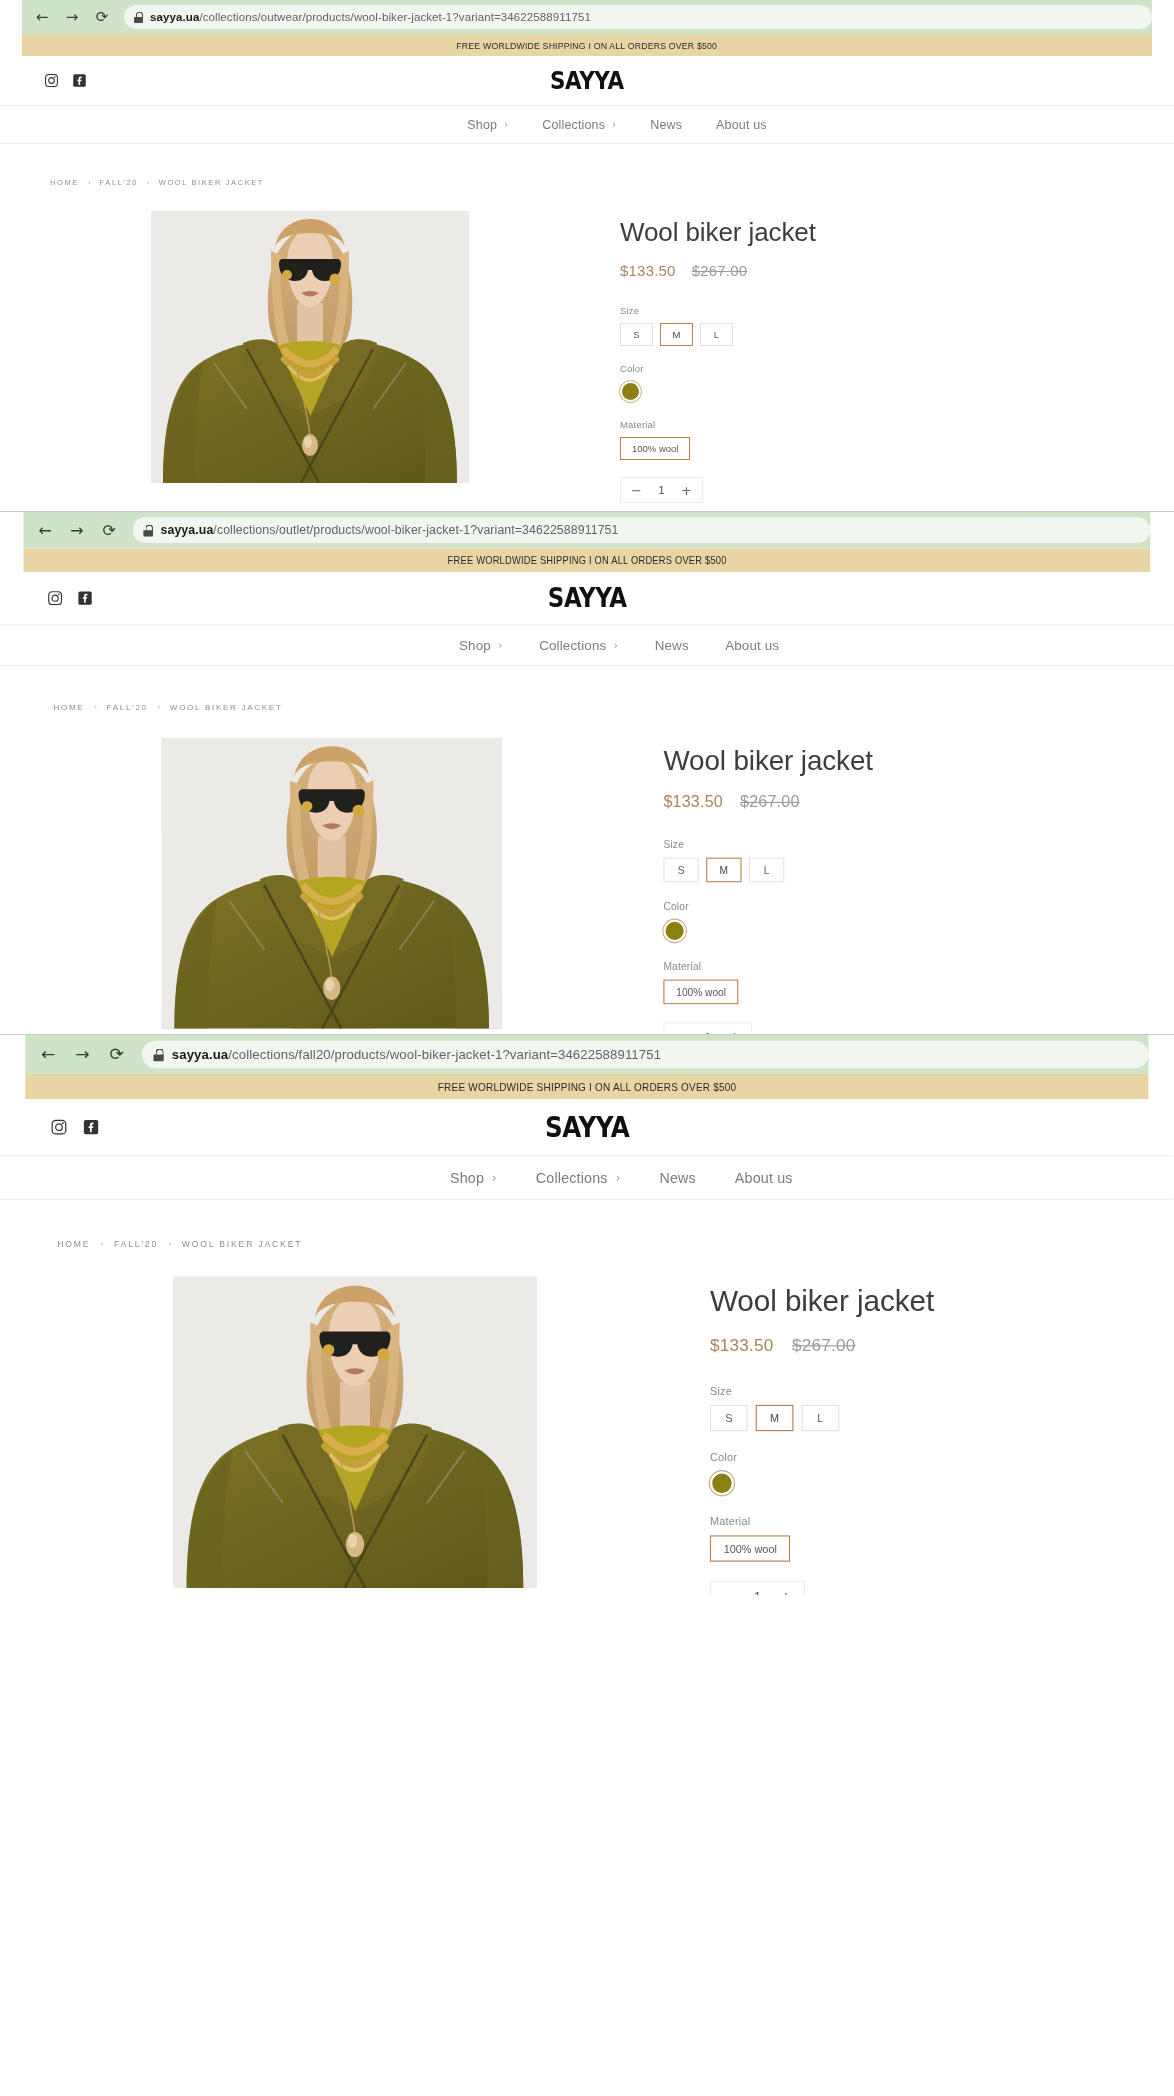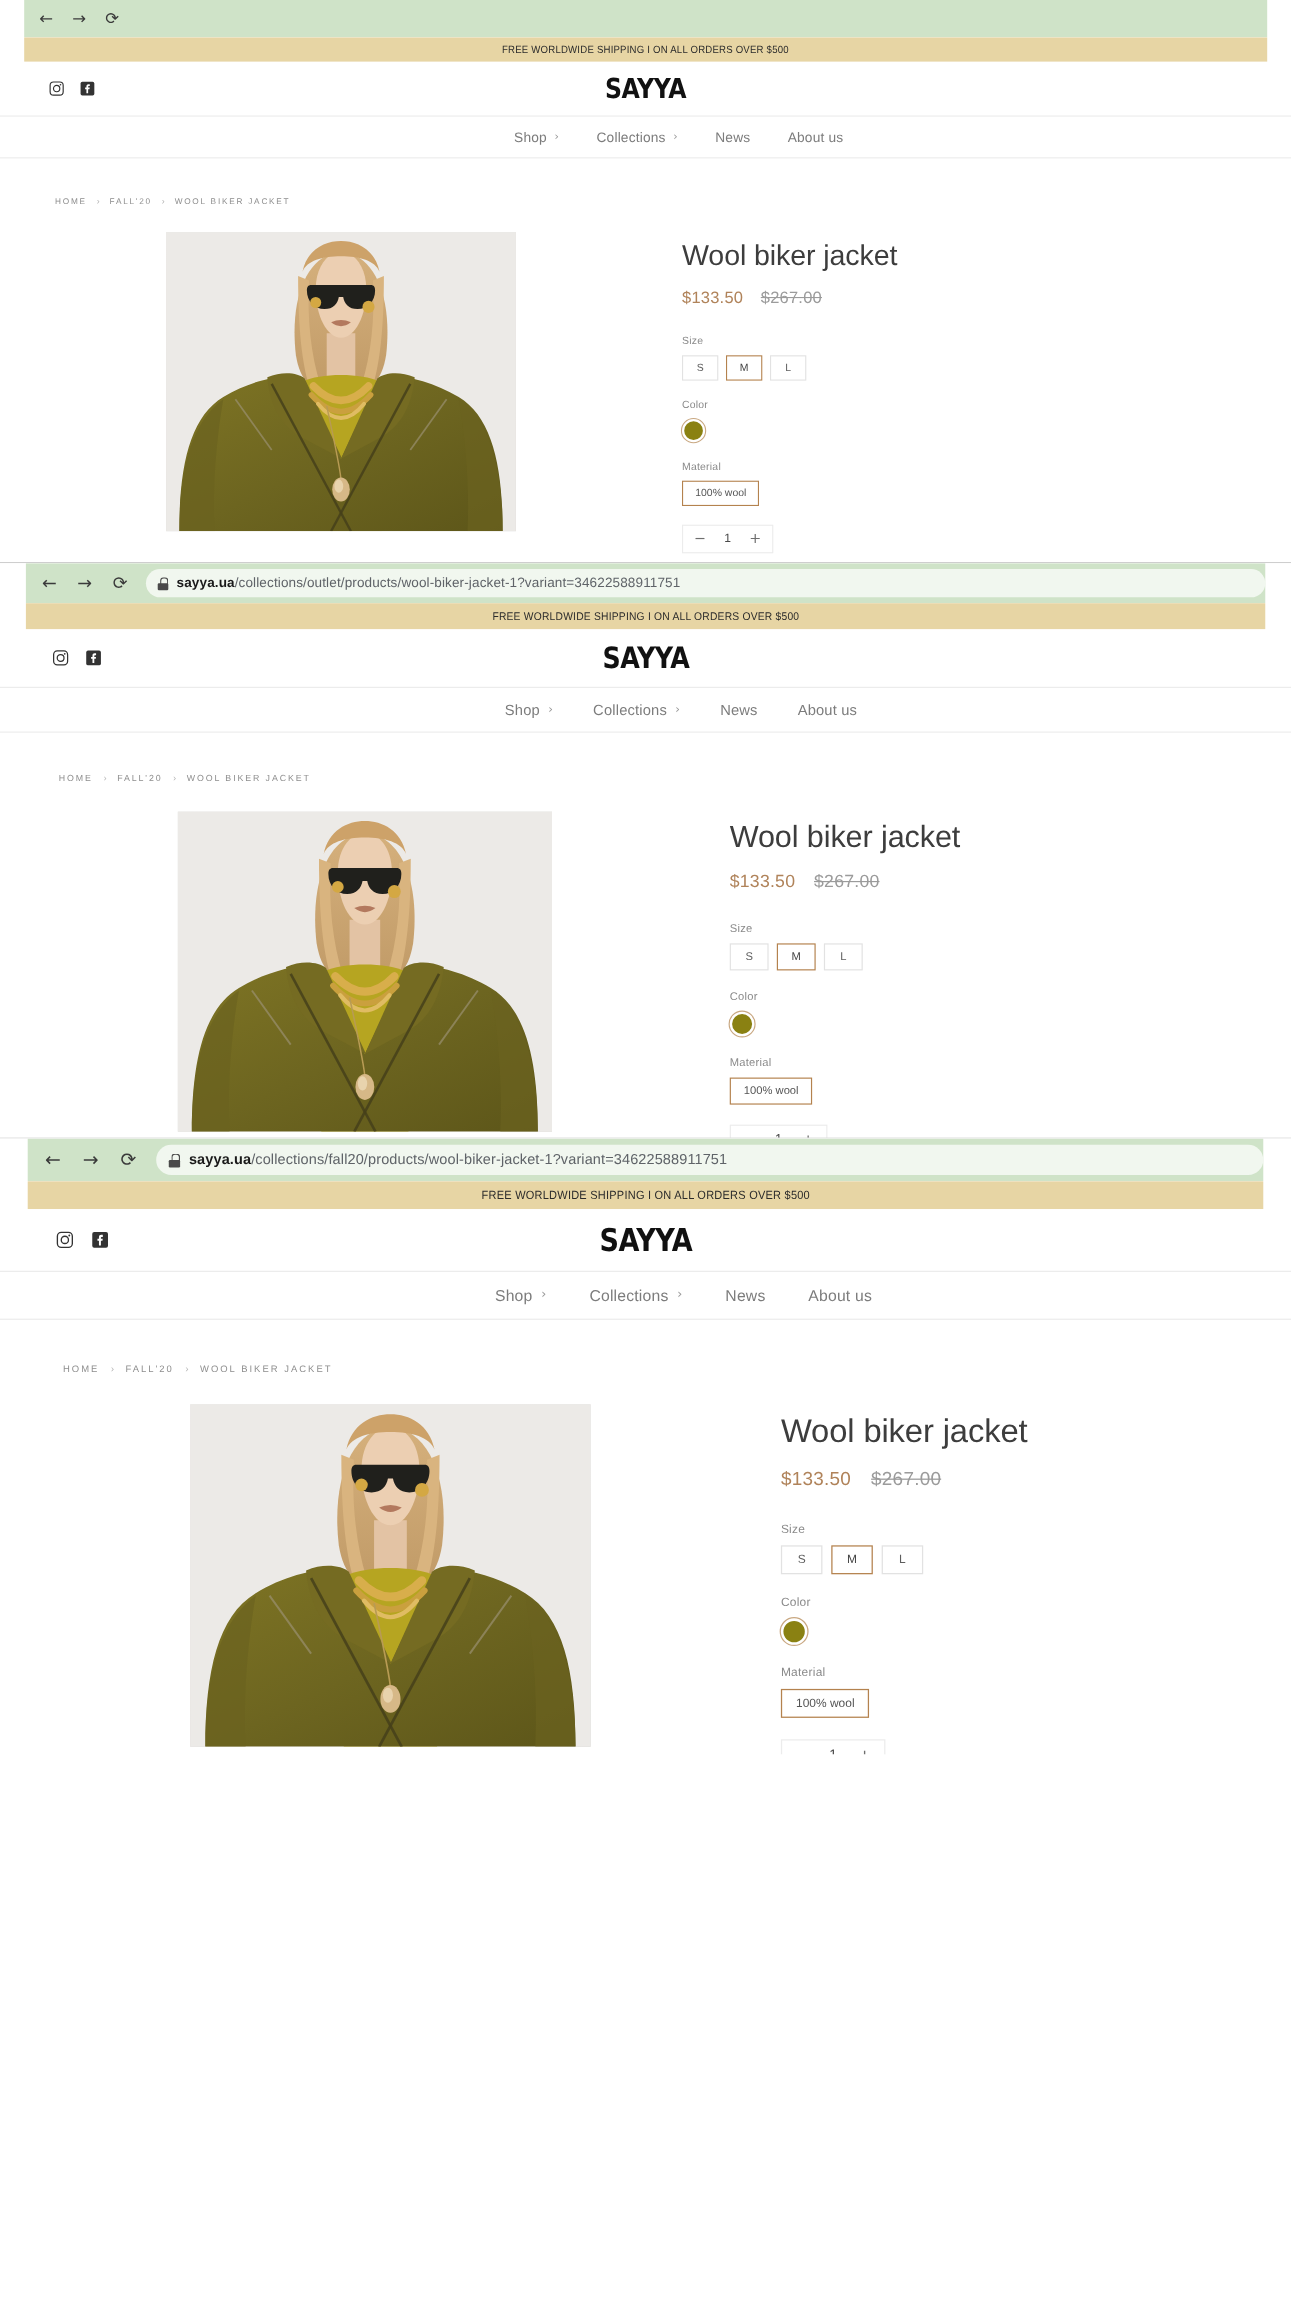--- a/index.html
+++ b/index.html
@@ -258,20 +258,24 @@
 
 <div class="stack">
   <div class="panel" style="height: 512px;">
     <div class="panel-inner" style="transform: scale(1); width: 1174px;">
 
       <div class="chrome">
         <div class="nav-btns">
           <div class="nav-btn">←</div>
           <div class="nav-btn">→</div>
           <div class="nav-btn">⟳</div>
+        </div>
+        <div class="omnibox">
+          <div class="lock"></div>
+          <div class="url"><b>sayya.ua</b><span>/collections/outwear/products/wool-biker-jacket-1?variant=34622588911751</span></div>
         </div>
       </div>
 
       <div class="site">
 
         <div class="promo">
           <div class="promo-text">FREE WORLDWIDE SHIPPING I ON ALL ORDERS OVER $500</div>
         </div>
 
         <div class="topbar">

